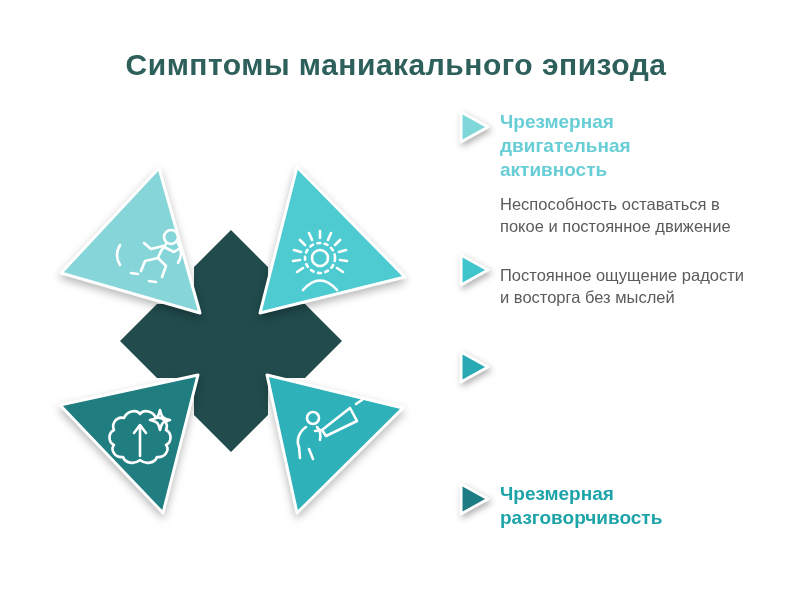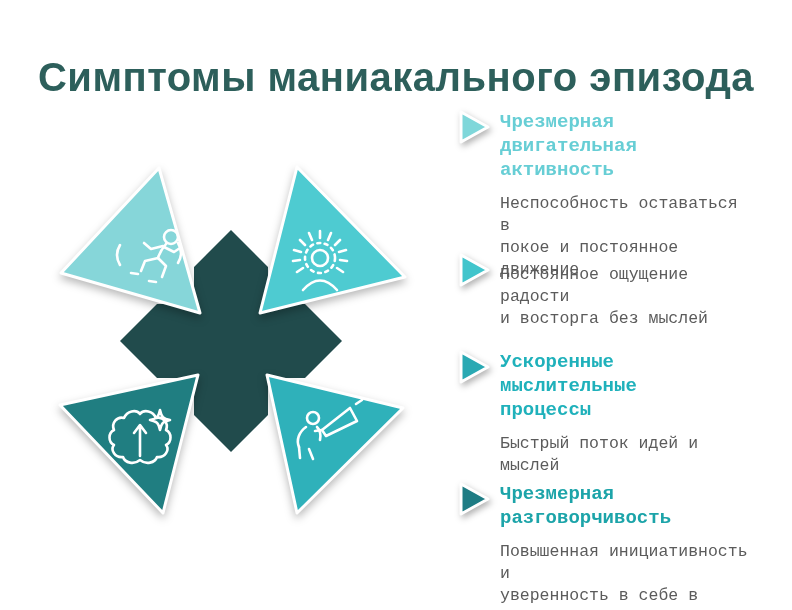--- a/index.html
+++ b/index.html
@@ -7,21 +7,21 @@
   .stage{
     position:relative;
     width:792px;height:610px;
     background:#ffffff;
     overflow:hidden;
   }
   .title{
     position:absolute;
     left:0;top:28px;width:792px;
     text-align:center;
-    font-size:40px;
+    font-size:30px;
     font-weight:700;
     letter-spacing:0.5px;
   }
   .diagram-svg{
     position:absolute;left:0;top:0;width:792px;height:610px;
   }
   .tri{
     stroke:#ffffff;
     stroke-width:3;
     stroke-linejoin:round;
@@ -33,21 +33,20 @@
     stroke-linecap:round;
     stroke-linejoin:round;
   }
   .item{
     position:absolute;
     left:459px;
     width:300px;
     display:flex;
     align-items:flex-start;
     gap:9px;
-    font-family:Liberation Mono, monospace;
   }
   .marker-svg{
     flex:none;
     filter:drop-shadow(2px 3px 3px rgba(0,0,0,0.30));
   }
   .marker-svg polygon{
     stroke:#ffffff;
     stroke-width:3;
     stroke-linejoin:round;
   }
@@ -140,33 +139,25 @@
     <div class="item-text">
       <p class="item-desc" style="color: rgb(91, 91, 91);">Постоянное ощущение радости
 и восторга без мыслей</p>
     </div>
   </div>
 
   <div class="item" style="top:350px">
     <svg class="marker-svg" width="32" height="34" viewBox="0 0 32 34">
       <polygon points="2,2 2,32 29,17" fill="#29a9b3"></polygon>
     </svg>
-    <div class="item-text">
-      <p class="item-heading" style="color: rgb(31, 177, 187);">Ускоренные
-мыслительные
-процессы</p>
-      <p class="item-desc" style="color: rgb(91, 91, 91);">Быстрый поток идей и мыслей</p>
-    </div>
   </div>
 
   <div class="item" style="top:482px">
     <svg class="marker-svg" width="32" height="34" viewBox="0 0 32 34">
       <polygon points="2,2 2,32 29,17" fill="#1e7c84"></polygon>
     </svg>
     <div class="item-text">
       <p class="item-heading" style="color: rgb(28, 164, 169);">Чрезмерная
 разговорчивость</p>
-      <p class="item-desc" style="color: rgb(91, 91, 91);">Повышенная инициативность и
-уверенность в себе в разговорах</p>
     </div>
   </div>
 
 </div>
 
 </body></html>

